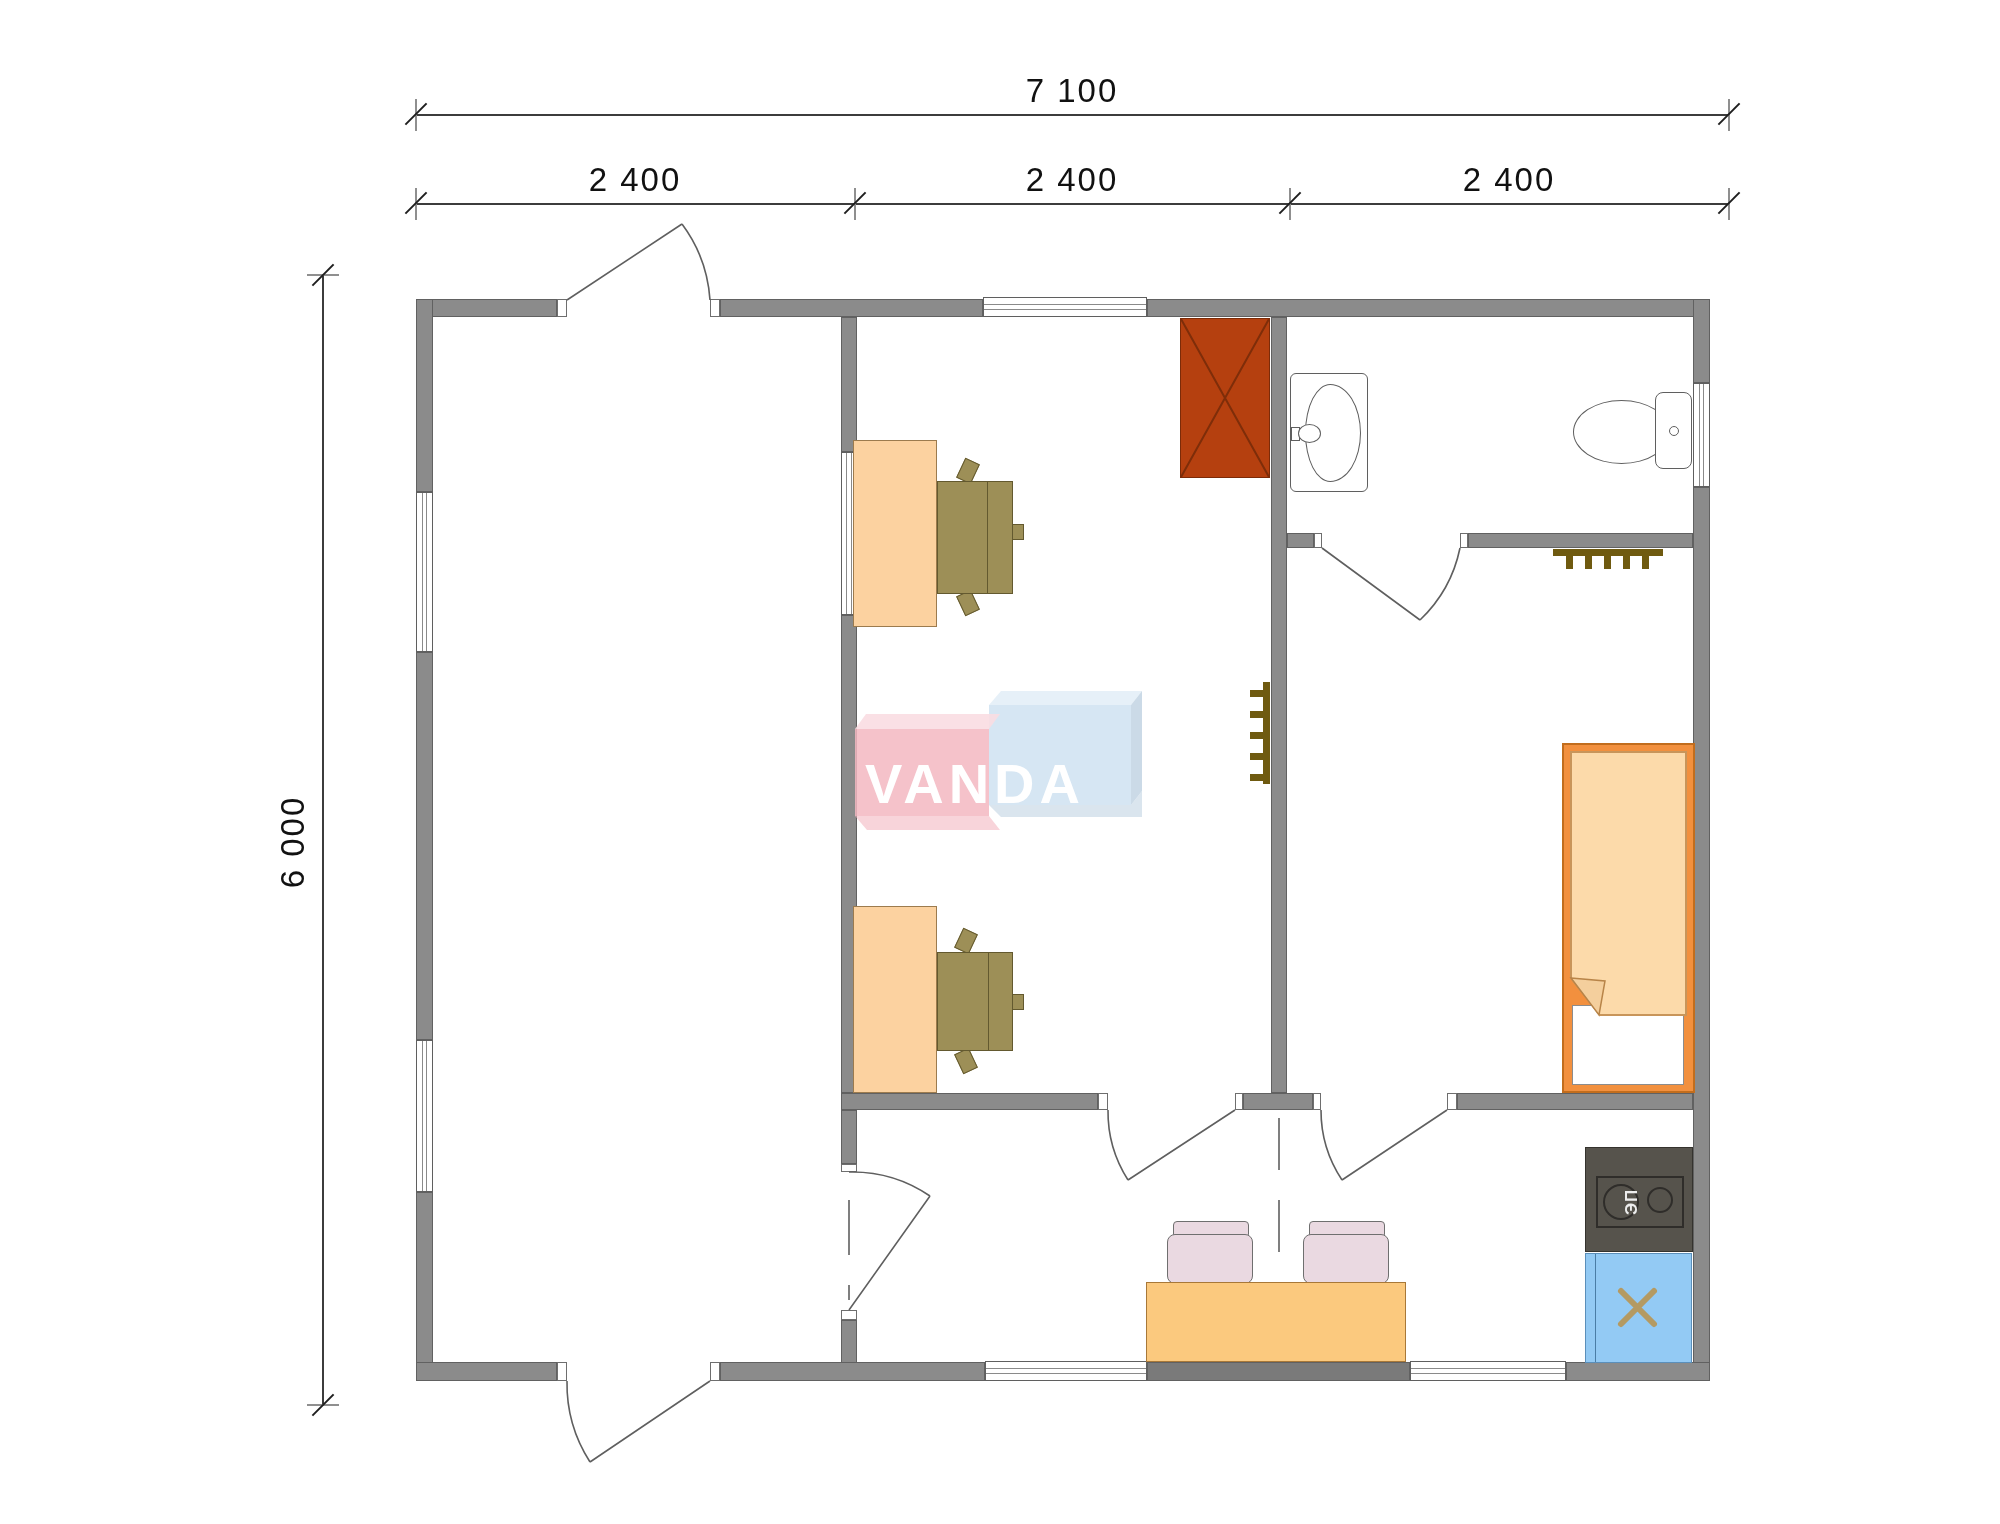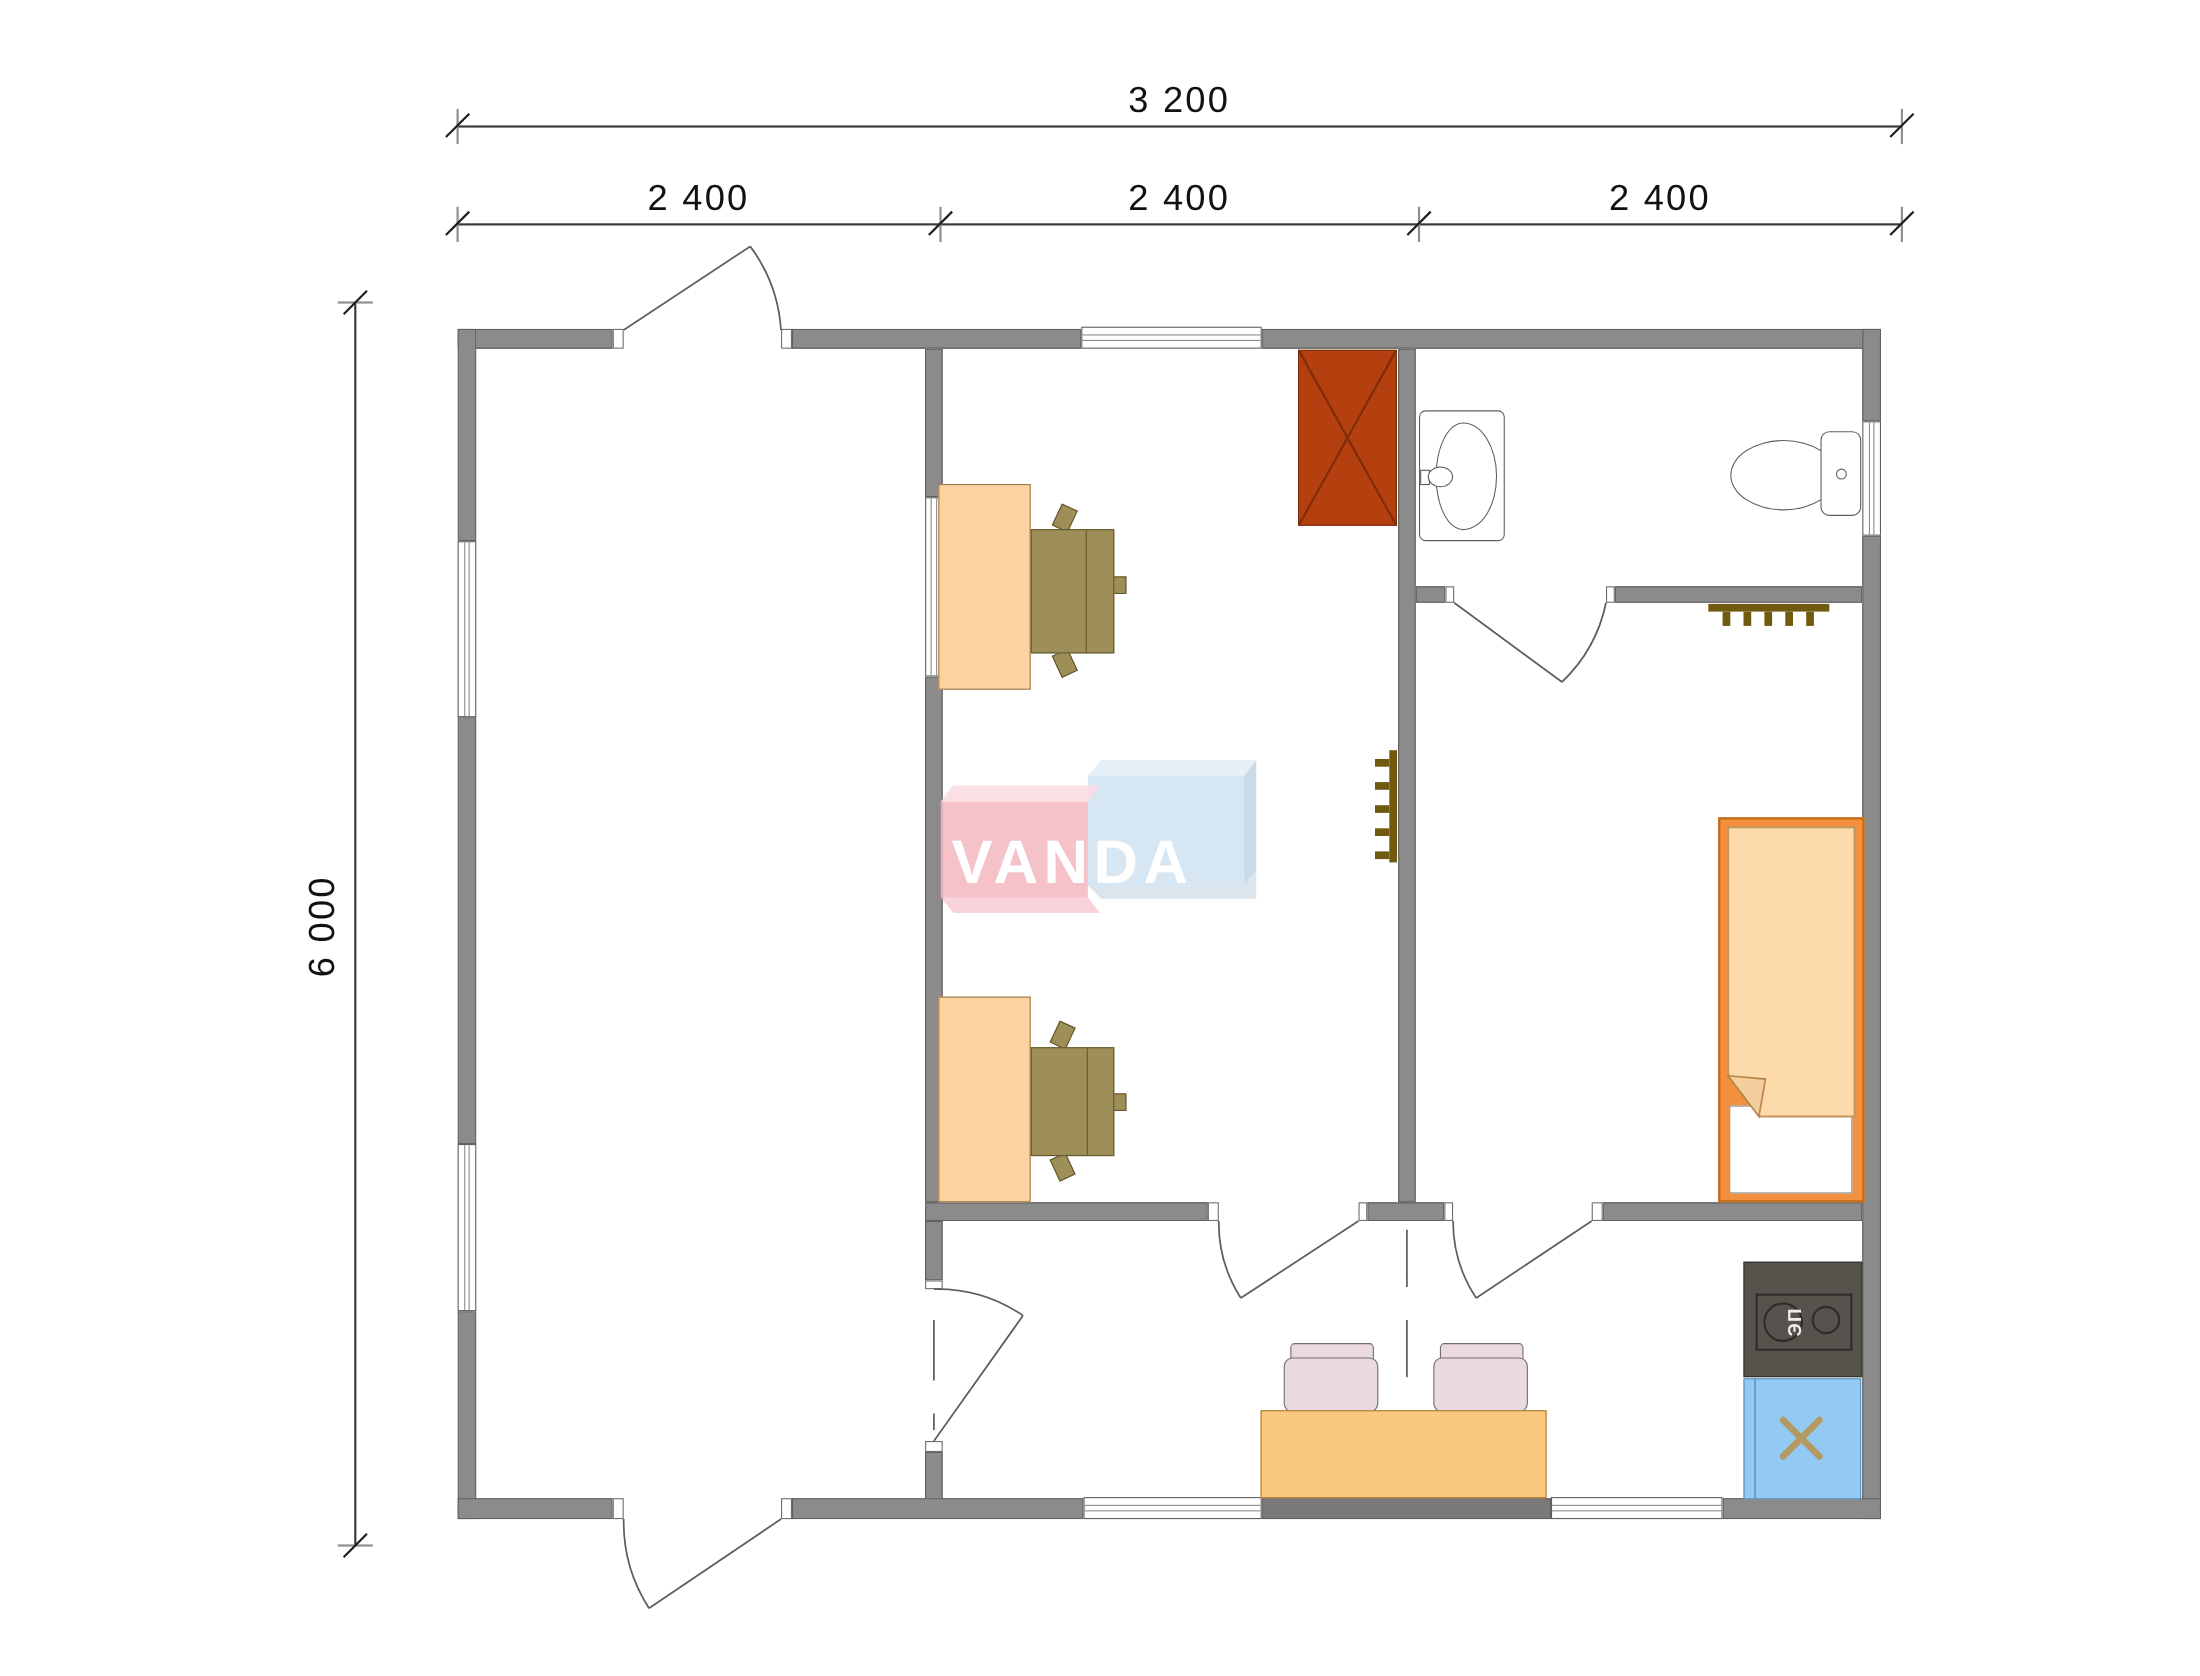--- a/index.html
+++ b/index.html
@@ -35,21 +35,21 @@
 </head>
 <body>
 
 <div id="plan">
 
   <div class="dim" style="left:416px;top:114px;width:1313px;height:2px;"></div>
   <div class="tick" style="left:401px;top:113px;"></div>
   <div class="tick" style="left:1714px;top:113px;"></div>
   <div class="ext" style="left:415px;top:99px;width:2px;height:32px;"></div>
   <div class="ext" style="left:1728px;top:99px;width:2px;height:32px;"></div>
-  <div class="dim-label" style="left:1072px;top:72px;">3 200</div>
+  <div class="dim-label" style="left:1072px;top:72px;">7 100</div>
 
   <div class="dim" style="left:416px;top:203px;width:1313px;height:2px;"></div>
   <div class="tick" style="left:401px;top:202px;"></div>
   <div class="tick" style="left:840px;top:202px;"></div>
   <div class="tick" style="left:1275px;top:202px;"></div>
   <div class="tick" style="left:1714px;top:202px;"></div>
   <div class="ext" style="left:415px;top:188px;width:2px;height:32px;"></div>
   <div class="ext" style="left:854px;top:188px;width:2px;height:32px;"></div>
   <div class="ext" style="left:1289px;top:188px;width:2px;height:32px;"></div>
   <div class="ext" style="left:1728px;top:188px;width:2px;height:32px;"></div>

